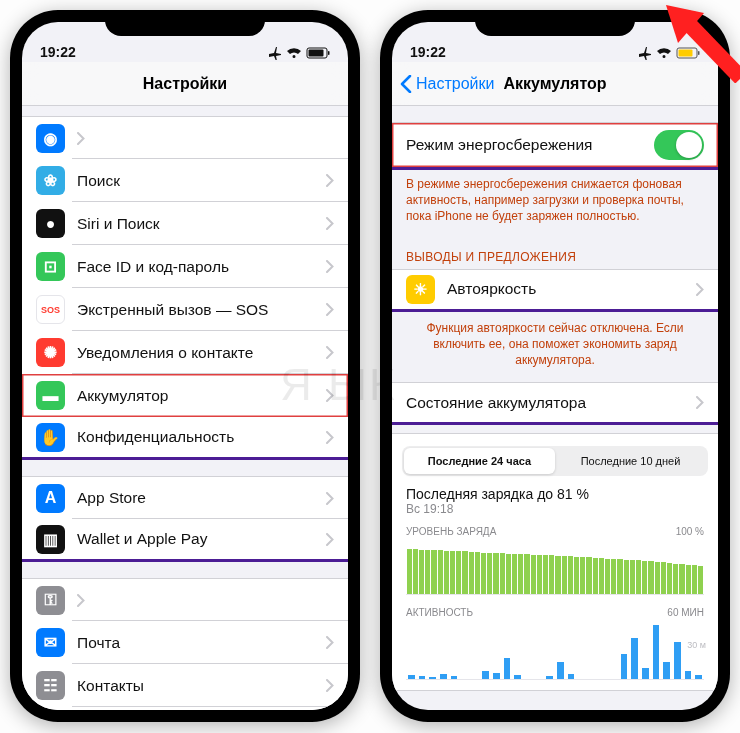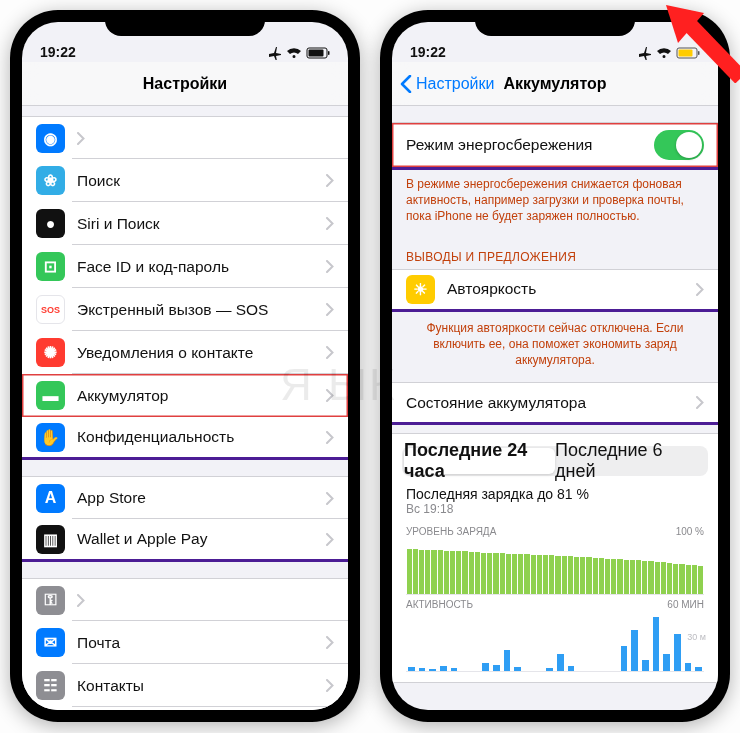--- a/index.html
+++ b/index.html
@@ -41,21 +41,21 @@
 
   
   .footer-text, .header-text { font-size:12px; color:#c2410c; padding:6px 14px 4px; line-height:1.35; }
   .header-text { text-transform:uppercase; letter-spacing:.3px; margin-top:14px; }
 
   
   .toggle { width:50px; height:30px; border-radius:15px; background:#34c759; position:relative; margin-right:14px; }
   .toggle .knob { position:absolute; top:2px; right:2px; width:26px; height:26px; border-radius:13px; background:#fff; box-shadow:0 1px 3px rgba(0,0,0,.25); }
 
   
-  .segmented { margin:12px 10px 0; height:30px; background:#eeeeef; border-radius:8px; display:flex; padding:2px; font-size:18px; }
+  .segmented { margin:12px 10px 0; height:30px; background:#eeeeef; border-radius:8px; display:flex; padding:2px; font-size:11px; }
   .segmented .seg { flex:1; display:flex; align-items:center; justify-content:center; border-radius:6px; color:#111; }
   .segmented .seg.sel { background:#fff; box-shadow:0 1px 3px rgba(0,0,0,.15); font-weight:600; }
 
   
   .chart-title { font-size:14px; padding:10px 14px 0; color:#111; }
   .chart-sub { font-size:12px; color:#8a8a8e; padding:0 14px 6px; }
   .chart-header-small { font-size:10px; color:#8a8a8e; padding:4px 14px 2px; text-transform:uppercase; display:flex; justify-content:space-between; }
   .chart { height:56px; margin:0 14px; position:relative; border-bottom:1px solid #e5e5ea; }
   .chart.c2 { height:60px; }
   .chart .bars { position:absolute; inset:0; display:flex; align-items:flex-end; }
@@ -296,21 +296,21 @@
                 <svg viewBox="0 0 8 13">
                   <path d="M1 1l5.5 5.5L1 12" stroke="#c7c7cc" stroke-width="2" fill="none" stroke-linecap="round"></path>
                 </svg>
               </span>
         </div>
       </div>
 
       <div class="chart-row-wrap">
         <div class="segmented">
           <div class="seg sel">Последние 24 часа</div>
-          <div class="seg">Последние 6 дней</div>
+          <div class="seg">Последние 10 дней</div>
         </div>
         <div class="chart-title">Последняя зарядка до 81 %</div>
         <div class="chart-sub">Вс 19:18</div>
 
         <div class="chart-header-small">
               <span>УРОВЕНЬ ЗАРЯДА</span>
               <span>100 %</span>
             </div>
         <div class="chart c1">
               <div class="bars" id="chart1">
@@ -358,21 +358,21 @@
                 <div class="b" style="height: 58%;"></div>
                 <div class="b" style="height: 57%;"></div>
                 <div class="b" style="height: 56%;"></div>
                 <div class="b" style="height: 55%;"></div>
                 <div class="b" style="height: 54%;"></div>
                 <div class="b" style="height: 53%;"></div>
                 <div class="b" style="height: 52%;"></div>
               </div>
             </div>
 
-        <div class="chart-header-small" style="">
+        <div class="chart-header-small" style="margin-top:8px">
               <span>АКТИВНОСТЬ</span>
               <span>60 мин</span>
             </div>
         <div class="chart c2">
           <div class="bars" id="chart2">
                 <div class="b" style="height: 6.66667%; margin: 0px 2px;"></div>
                 <div class="b" style="height: 5%; margin: 0px 2px;"></div>
                 <div class="b" style="height: 3.33333%; margin: 0px 2px;"></div>
                 <div class="b" style="height: 8.33333%; margin: 0px 2px;"></div>
                 <div class="b" style="height: 5%; margin: 0px 2px;"></div>

